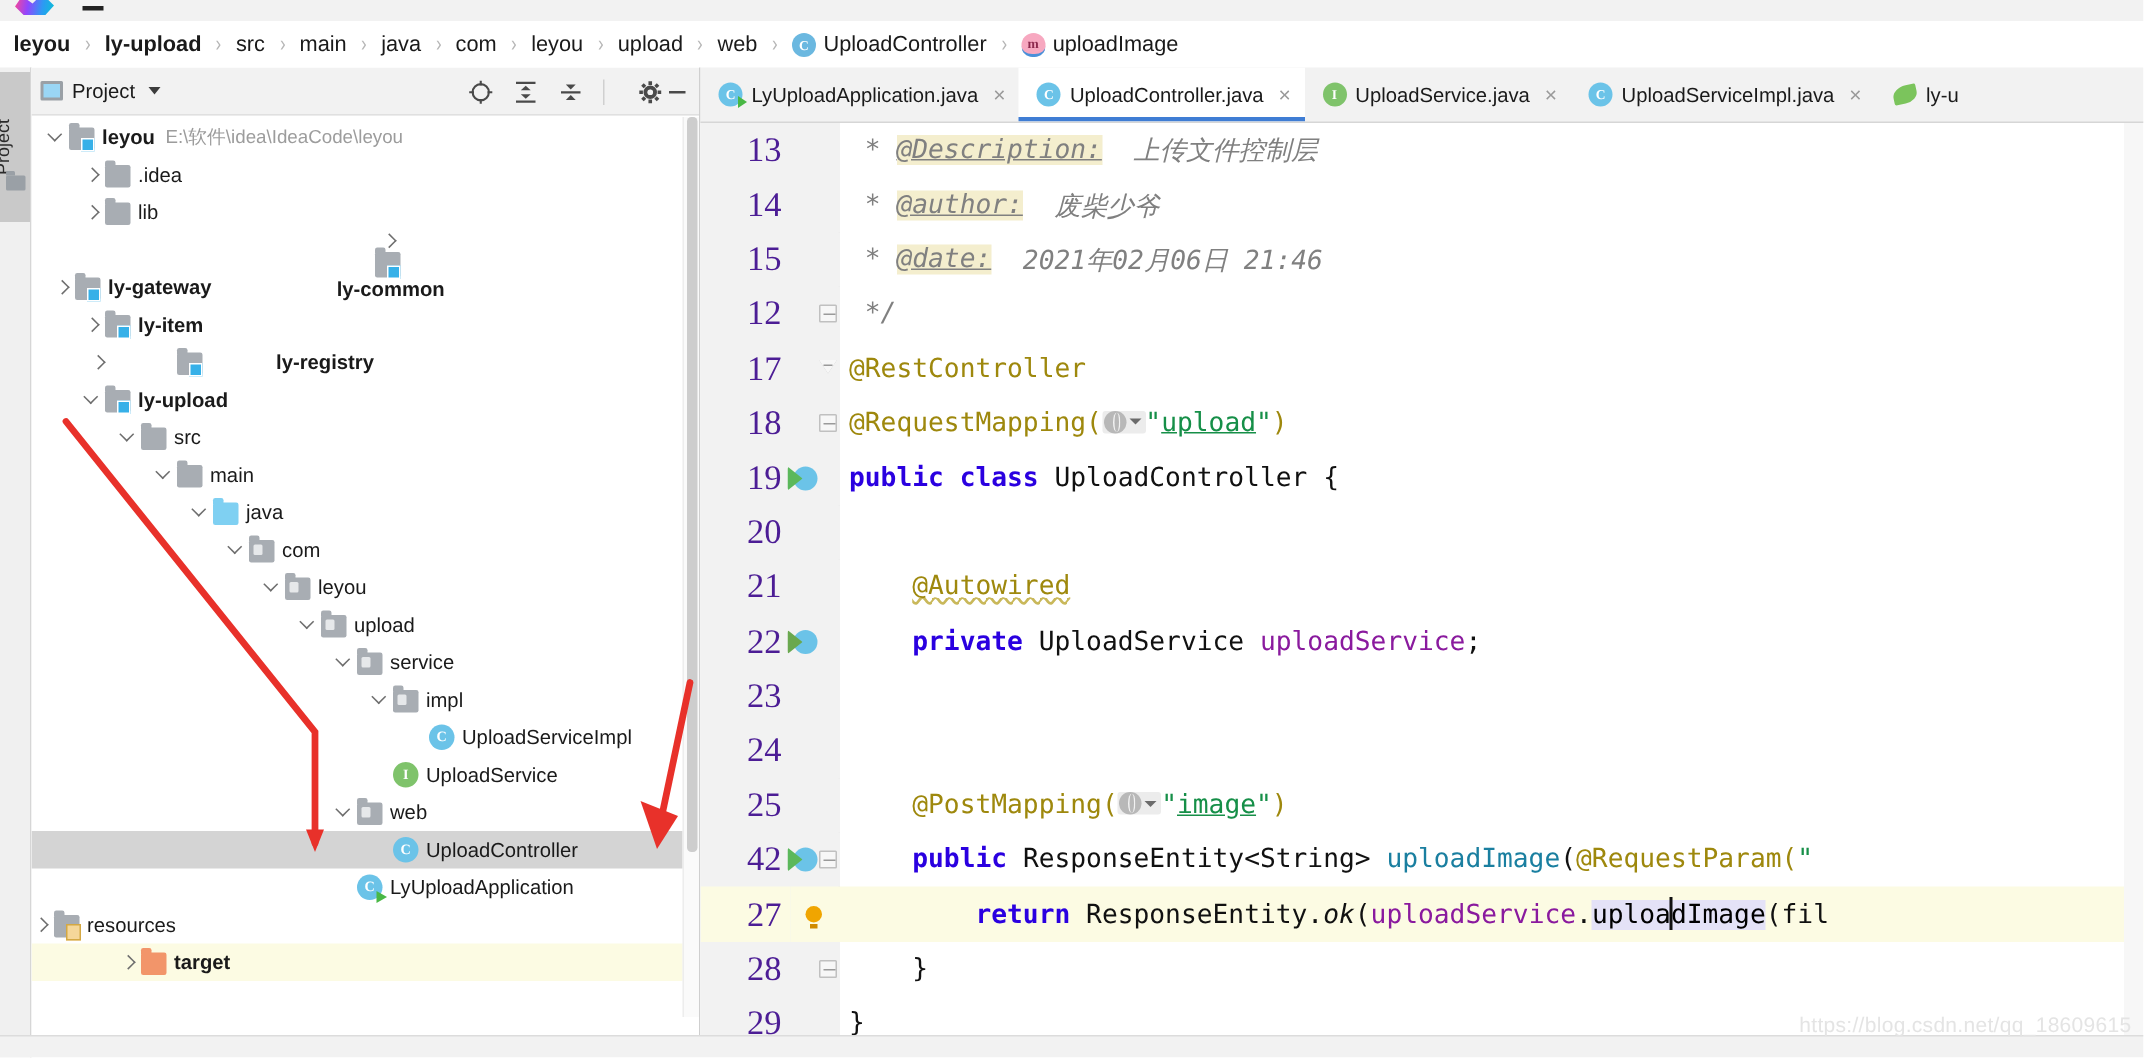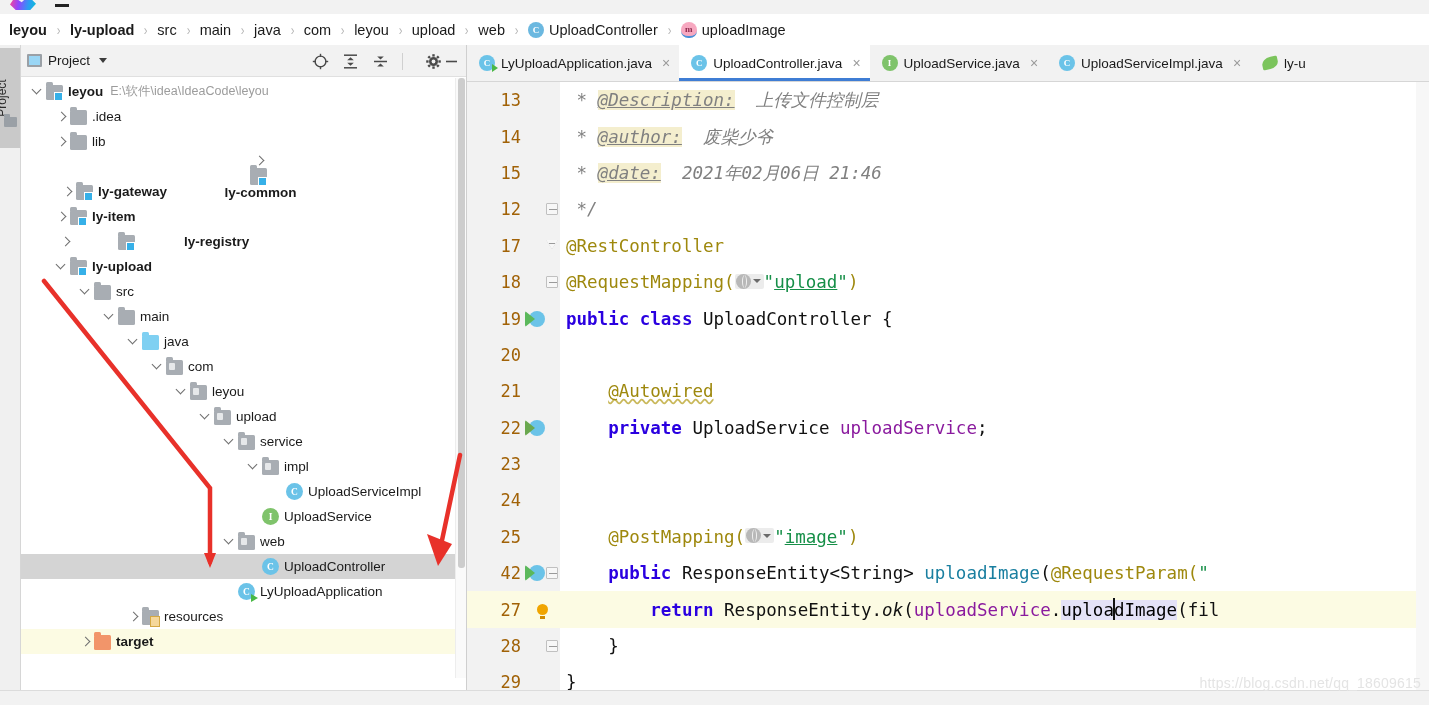--- a/index.html
+++ b/index.html
@@ -225,22 +225,23 @@
     position:absolute; left:92px; top:0; width:1px; height:100%; background:#e2e2e2;
   }
   .row {
     position: relative; height: 36.4px; display: flex; align-items: center;
   }
   .row.cur .code-area { background: #fcfbe3; }
   .row.cur .lineno-box { background:#fcfbe3; }
   .lineno-box {
     position:absolute; left:0; top:0; width:60px; height:100%;
     display:flex; align-items:center; justify-content:flex-end;
-    padding-right:6px; color:#a16207; font-size:17px; background:#f2f2f2;
+    padding-right:6px; color:#4c1d95; font-size:23px; background:#f2f2f2;
     z-index:2;
+    font-family:Liberation Serif, serif;
   }
   .gutter-icons {
     position:absolute; left:60px; top:0; width:33px; height:100%;
     display:flex; align-items:center; justify-content:flex-start;
     padding-left:2px; z-index:2; background:#f2f2f2;
   }
   .row.cur .gutter-icons { background:#fcfbe3; }
   .run-ic {
     width:16px;height:16px;border-radius:50%;
     background:#6bc3e8; position:relative;
@@ -478,21 +479,21 @@
         <div class="node" style="padding-left: 34px;">
           <span class="arrow right"></span>
           <span class="ic folder"></span>
           <span class="lbl">lib</span>
         </div>
         <div class="node" style="padding-left: 34px; flex-direction: column;">
           <span class="arrow right"></span>
           <span class="ic folder module"></span>
           <span class="lbl bold">ly-common</span>
         </div>
-        <div class="node" style="padding-left: 40px;">
+        <div class="node" style="padding-left: 14px;">
           <span class="arrow right"></span>
           <span class="ic folder module"></span>
           <span class="lbl bold">ly-gateway</span>
         </div>
         <div class="node" style="padding-left: 34px;">
           <span class="arrow right"></span>
           <span class="ic folder module"></span>
           <span class="lbl bold">ly-item</span>
         </div>
         <div class="node" style="padding-left: 38px; gap: 44px;">
@@ -563,21 +564,21 @@
         <div class="node sel" style="padding-left: 226px;">
           <span class="arrow"></span>
           <span class="ic cls">C</span>
           <span class="lbl">UploadController</span>
         </div>
         <div class="node" style="padding-left: 202px;">
           <span class="arrow"></span>
           <span class="ic app">C</span>
           <span class="lbl">LyUploadApplication</span>
         </div>
-        <div class="node" style="padding-left: 106px;">
+        <div class="node" style="">
           <span class="arrow right"></span>
           <span class="ic folder resources"></span>
           <span class="lbl">resources</span>
         </div>
         <div class="node target-row" style="padding-left: 58px;">
           <span class="arrow right"></span>
           <span class="ic folder target"></span>
           <span class="lbl">target</span>
         </div>
       </div>

